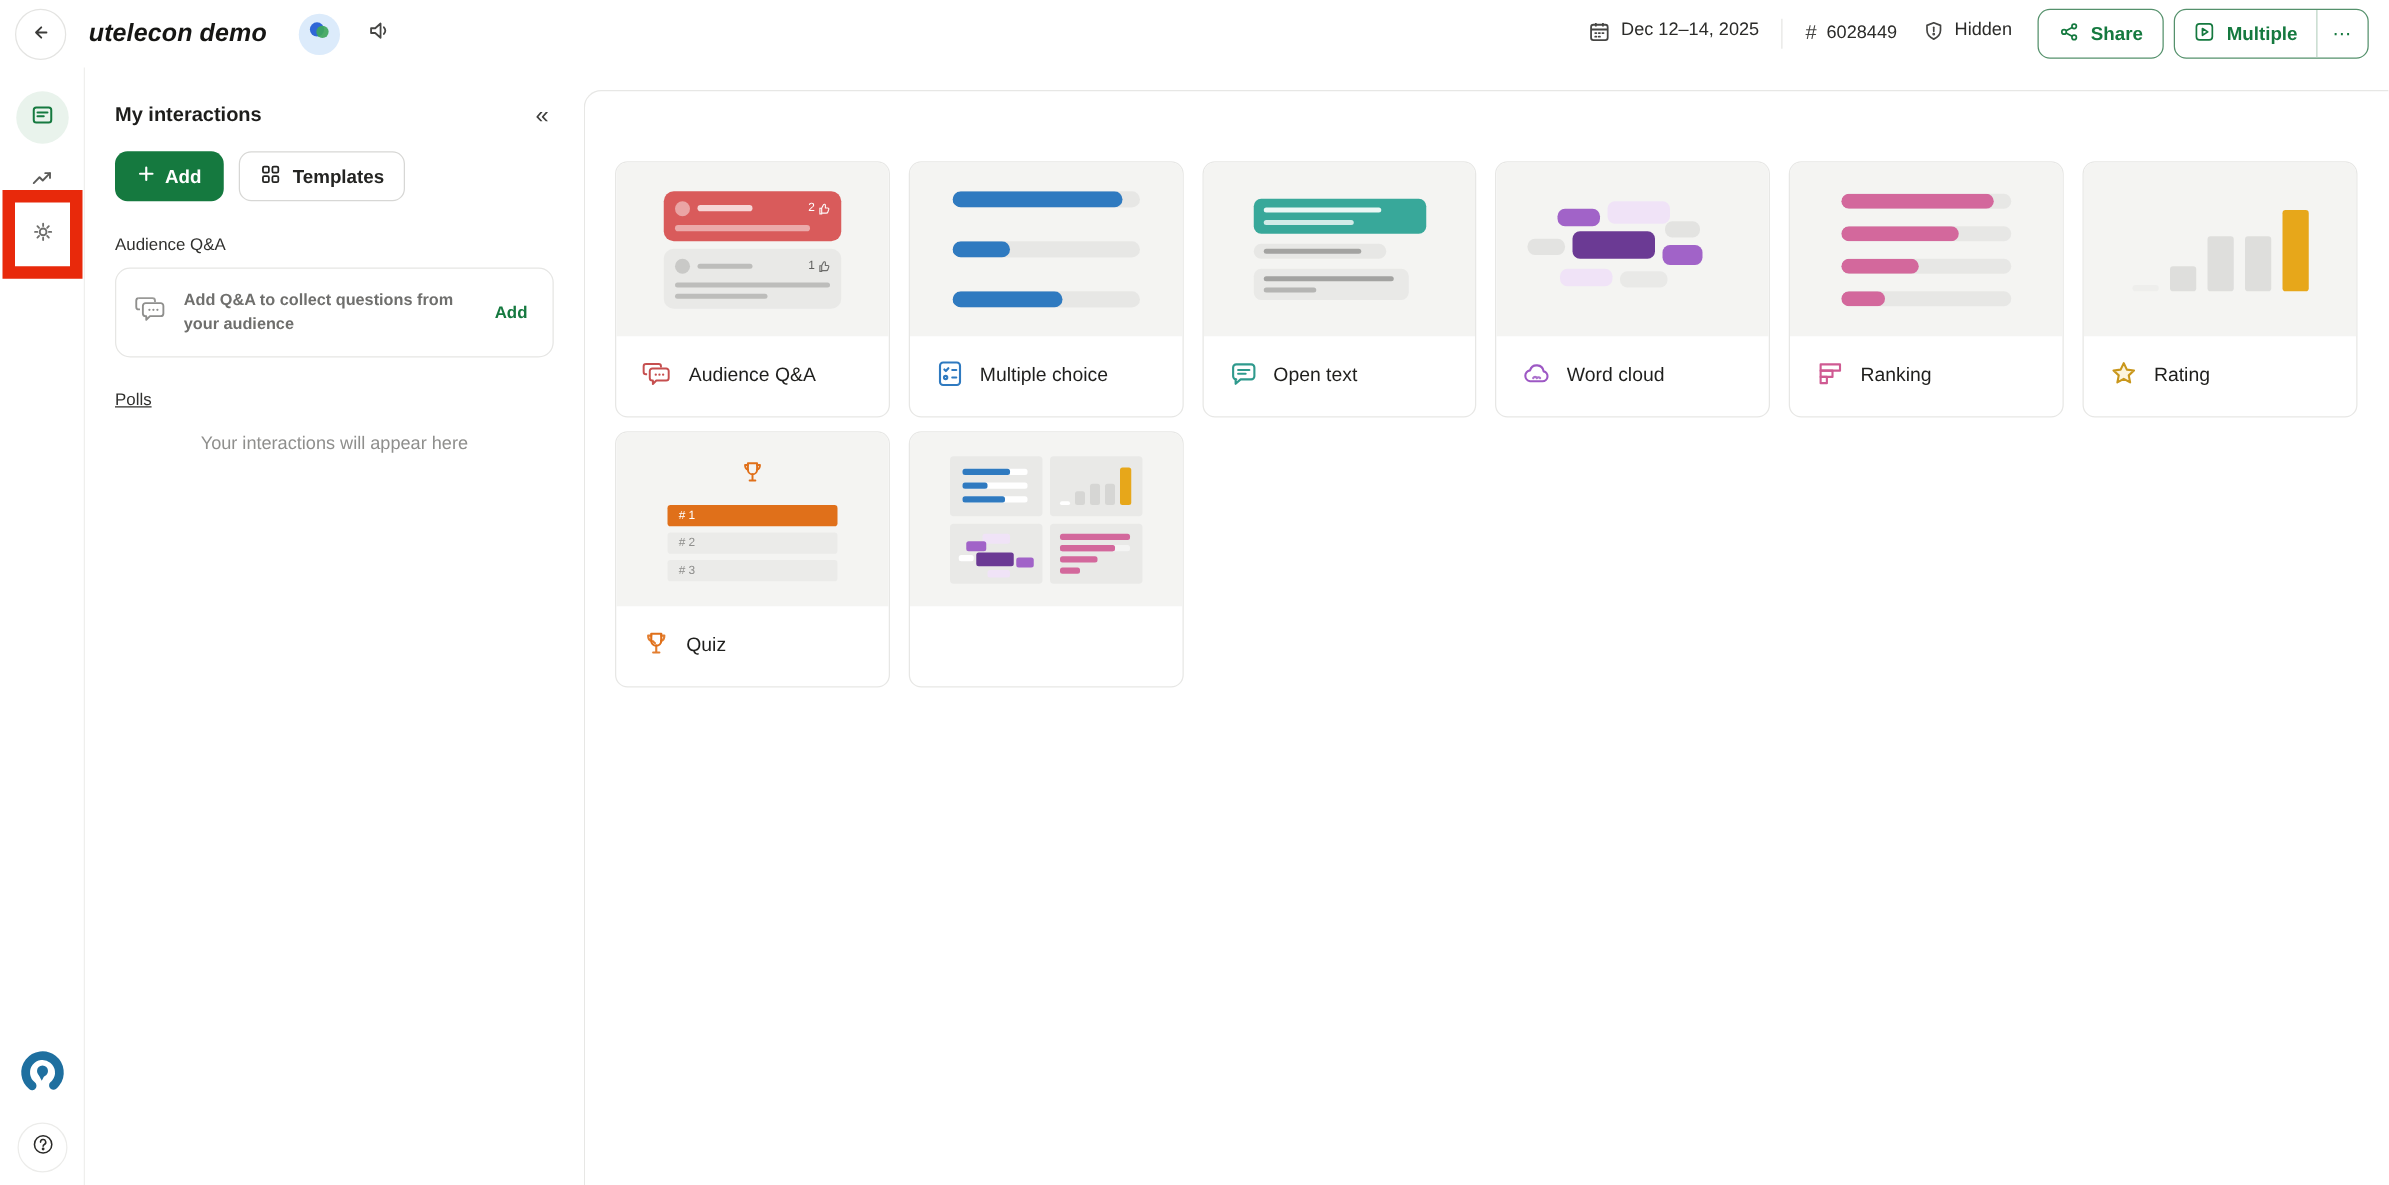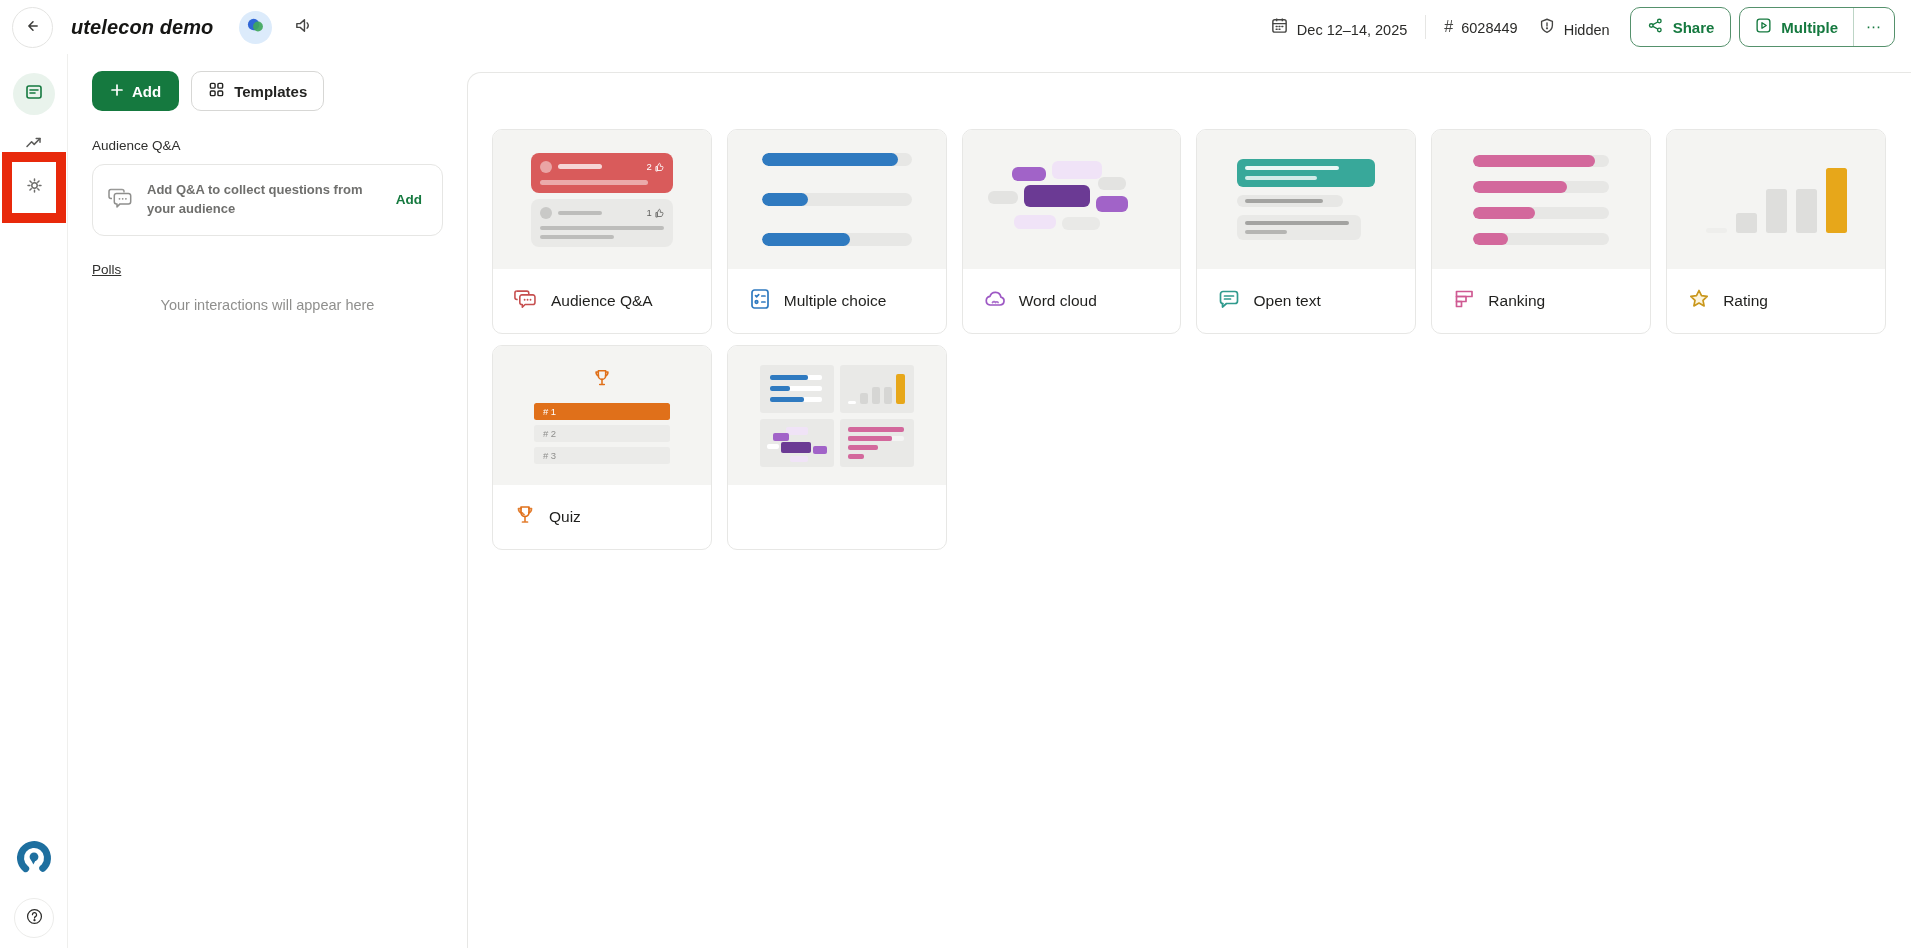--- a/index.html
+++ b/index.html
@@ -8,21 +8,21 @@
 
   
   .topbar { height:54px; display:flex; align-items:center; padding:0 16px 0 12px; background:#fff; }
   .back-btn { width:41px; height:41px; border-radius:50%; border:1px solid #e4e4e2; background:#fff;
     display:flex; align-items:center; justify-content:center; color:#3c3c3a; cursor:pointer; flex:0 0 auto; }
   .doc-title { font-size:20px; font-weight:700; margin-left:18px; color:#161614; letter-spacing:.1px;font-style:italic; }
   .team-badge { width:33px; height:33px; border-radius:50%; background:#dcebfb; margin-left:26px;
     display:flex; align-items:center; justify-content:center; }
   .speaker-btn { margin-left:22px; color:#45454.3; color:#454543; display:flex; align-items:center; }
   .topbar-right { margin-left:auto; display:flex; align-items:center; gap:0; }
-  .meta { display:flex; align-items:flex-end; gap:8px; font-size:14.5px; color:#2b2b29; }
+  .meta { display:flex; align-items:flex-start; gap:8px; font-size:14.5px; color:#2b2b29; }
   .meta svg { flex:0 0 auto; }
   .v-divider { width:1px; height:24px; background:#e6e6e4; margin:0 18px; }
   .meta-gap { margin-left:20px; }
   .pill-btn { display:flex; align-items:center; gap:9px; height:40px; padding:0 16px;
     border:1px solid #55916c; border-radius:10px; background:#fff; color:#15793f;
     font-size:15px; font-weight:700; cursor:pointer; }
   .share-btn { margin-left:20px; }
   .present-group { display:flex; align-items:stretch; height:40px; margin-left:8px;
     border:1px solid #55916c; border-radius:10px; overflow:hidden; background:#fff; }
   .present-main { display:flex; align-items:center; gap:9px; padding:0 15px; color:#15793f;
@@ -245,20 +245,26 @@
         <svg width="19" height="19" viewBox="0 0 20 20" fill="none" stroke="#2b2b29" stroke-width="1.3">
             <circle cx="10" cy="10" r="7.3"></circle>
             <path d="M7.8 8.1a2.2 2.2 0 1 1 3.2 2c-.7.4-1 .8-1 1.5" stroke-linecap="round"></path>
             <circle cx="10" cy="13.9" r="0.55" fill="#2b2b29"></circle>
           </svg>
       </span>
     </div>
   </div>
 
   <div class="panel">
+    <div class="panel-header">
+      <div class="panel-title">My interactions</div>
+      <div class="collapse-btn">
+        <span>«</span>
+      </div>
+    </div>
     <div class="panel-actions">
       <button class="add-btn">
         <span>
           <svg width="14" height="14" viewBox="0 0 14 14" fill="none" stroke="#fff" stroke-width="1.7" stroke-linecap="round">
               <path d="M7 2v10M2 7h10"></path>
             </svg>
         </span>
         <span>Add</span>
       </button>
       <button class="templates-btn">
@@ -368,66 +374,66 @@
                 <circle cx="8.5" cy="15" r="1.3"></circle>
                 <path d="M13.8 15h3.2" stroke-linecap="round"></path>
               </svg>
           </span>
           <span class="card-label-text">Multiple choice</span>
         </div>
       </div>
 
       <div class="card">
         <div class="thumb">
+          <div>
+            <div class="ot-card">
+              <div class="ot-line-w" style="width:94px;"></div>
+              <div class="ot-line-w" style="width:72px;margin-top:6px;opacity:.85;"></div>
+            </div>
+            <div class="ot-pill">
+                <div class="ot-line-g" style="width:78px;"></div>
+              </div>
+            <div class="ot-gcard">
+              <div class="ot-line-g" style="width:104px;"></div>
+              <div class="ot-line-g" style="width:42px;margin-top:5px;opacity:.75;"></div>
+            </div>
+          </div>
+        </div>
+        <div class="card-label">
+          <span>
+            <svg width="24" height="24" viewBox="0 0 24 24" fill="none" stroke="#2f9a8d" stroke-width="1.7" stroke-linecap="round" stroke-linejoin="round">
+                <path d="M6 4.5h12a2.5 2.5 0 0 1 2.5 2.5v7A2.5 2.5 0 0 1 18 16.5H9.5l-4 3.5v-3.5H6A2.5 2.5 0 0 1 3.5 14V7A2.5 2.5 0 0 1 6 4.5z"></path>
+                <path d="M7.5 9h9M7.5 12h6"></path>
+              </svg>
+          </span>
+          <span class="card-label-text">Open text</span>
+        </div>
+      </div>
+
+      <div class="card">
+        <div class="thumb">
           <div class="wc-canvas">
             <div class="wc-pill" style="left:26px;top:8px;width:34px;height:14px;background:#a163c8;"></div>
             <div class="wc-pill" style="left:66px;top:2px;width:50px;height:18px;background:#f0e3f7;"></div>
             <div class="wc-pill" style="left:2px;top:32px;width:30px;height:13px;background:#e3e3e1;"></div>
             <div class="wc-pill" style="left:38px;top:26px;width:66px;height:22px;background:#6b3a94;"></div>
             <div class="wc-pill" style="left:112px;top:18px;width:28px;height:13px;background:#e3e3e1;"></div>
             <div class="wc-pill" style="left:110px;top:37px;width:32px;height:16px;background:#a163c8;"></div>
             <div class="wc-pill" style="left:28px;top:56px;width:42px;height:14px;background:#f0e3f7;"></div>
             <div class="wc-pill" style="left:76px;top:58px;width:38px;height:13px;background:#e9e9e7;"></div>
           </div>
         </div>
         <div class="card-label">
           <span>
             <svg width="24" height="24" viewBox="0 0 24 24" fill="none" stroke="#9d58c4" stroke-width="1.7" stroke-linecap="round" stroke-linejoin="round">
                 <path d="M7 18h10a4 4 0 0 0 .9-7.9A5.6 5.6 0 0 0 7 9.3 4.4 4.4 0 0 0 7 18z"></path>
                 <path d="M9.5 15.5c.8-1.3 2.3-1.3 3 0 .7-1 2-1 2.6 0" opacity=".85"></path>
               </svg>
           </span>
           <span class="card-label-text">Word cloud</span>
-        </div>
-      </div>
-
-      <div class="card">
-        <div class="thumb">
-          <div>
-            <div class="ot-card">
-              <div class="ot-line-w" style="width:94px;"></div>
-              <div class="ot-line-w" style="width:72px;margin-top:6px;opacity:.85;"></div>
-            </div>
-            <div class="ot-pill">
-                <div class="ot-line-g" style="width:78px;"></div>
-              </div>
-            <div class="ot-gcard">
-              <div class="ot-line-g" style="width:104px;"></div>
-              <div class="ot-line-g" style="width:42px;margin-top:5px;opacity:.75;"></div>
-            </div>
-          </div>
-        </div>
-        <div class="card-label">
-          <span>
-            <svg width="24" height="24" viewBox="0 0 24 24" fill="none" stroke="#2f9a8d" stroke-width="1.7" stroke-linecap="round" stroke-linejoin="round">
-                <path d="M6 4.5h12a2.5 2.5 0 0 1 2.5 2.5v7A2.5 2.5 0 0 1 18 16.5H9.5l-4 3.5v-3.5H6A2.5 2.5 0 0 1 3.5 14V7A2.5 2.5 0 0 1 6 4.5z"></path>
-                <path d="M7.5 9h9M7.5 12h6"></path>
-              </svg>
-          </span>
-          <span class="card-label-text">Open text</span>
         </div>
       </div>
 
       <div class="card">
         <div class="thumb">
           <div class="bars-v" style="gap:14px;">
             <div class="track" style="width:136px;height:12px;">
                 <div class="fill" style="width:122px;background:#d3689c;"></div>
               </div>
             <div class="track" style="width:136px;height:12px;">

